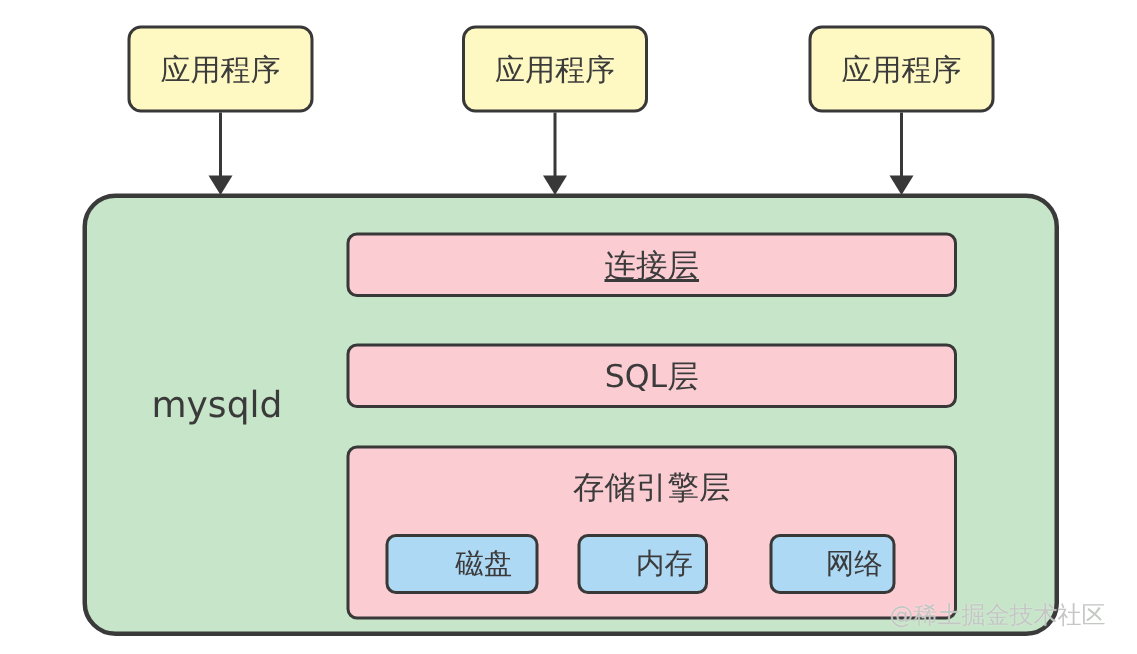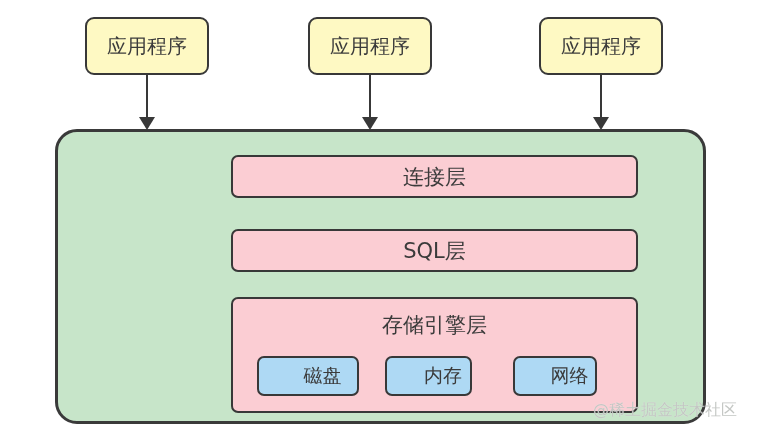--- a/index.html
+++ b/index.html
@@ -68,21 +68,21 @@
     font-size: 24px;
     color: #3a3a3a;
   }
   .layer {
     left: 173px;
     width: 407px;
     background: #fbcdd3;
     border-radius: 7px;
     font-size: 21px;
   }
-  .layer-1 { top: 23px;  height: 43px; }
+  .layer-1 { top: 23px;  height: 43px; text-decoration: underline; }
   .layer-2 { top: 97px;  height: 43px; text-align: center; }
   .layer-3 {
     top: 165px;
     height: 116px;
     align-items: flex-start;
   }
   .layer-3 .layer-title {
     margin-top: 12px;
     font-size: 21px;
   }
@@ -131,20 +131,21 @@
     <div class="arrow-line"></div>
     <div class="arrow-head"></div>
   </div>
   <div class="arrow" style="left:593px; top:75px">
     <div class="arrow-line"></div>
     <div class="arrow-head"></div>
   </div>
 
   <div class="server-box">
 
+    <div class="server-label">mysqld</div>
 
     <div class="box layer layer-1">
       <span class="layer-title">连接层</span>
     </div>
 
     <div class="box layer layer-2">
       <span class="layer-title">SQL层</span>
     </div>
 
     <div class="box layer layer-3">

